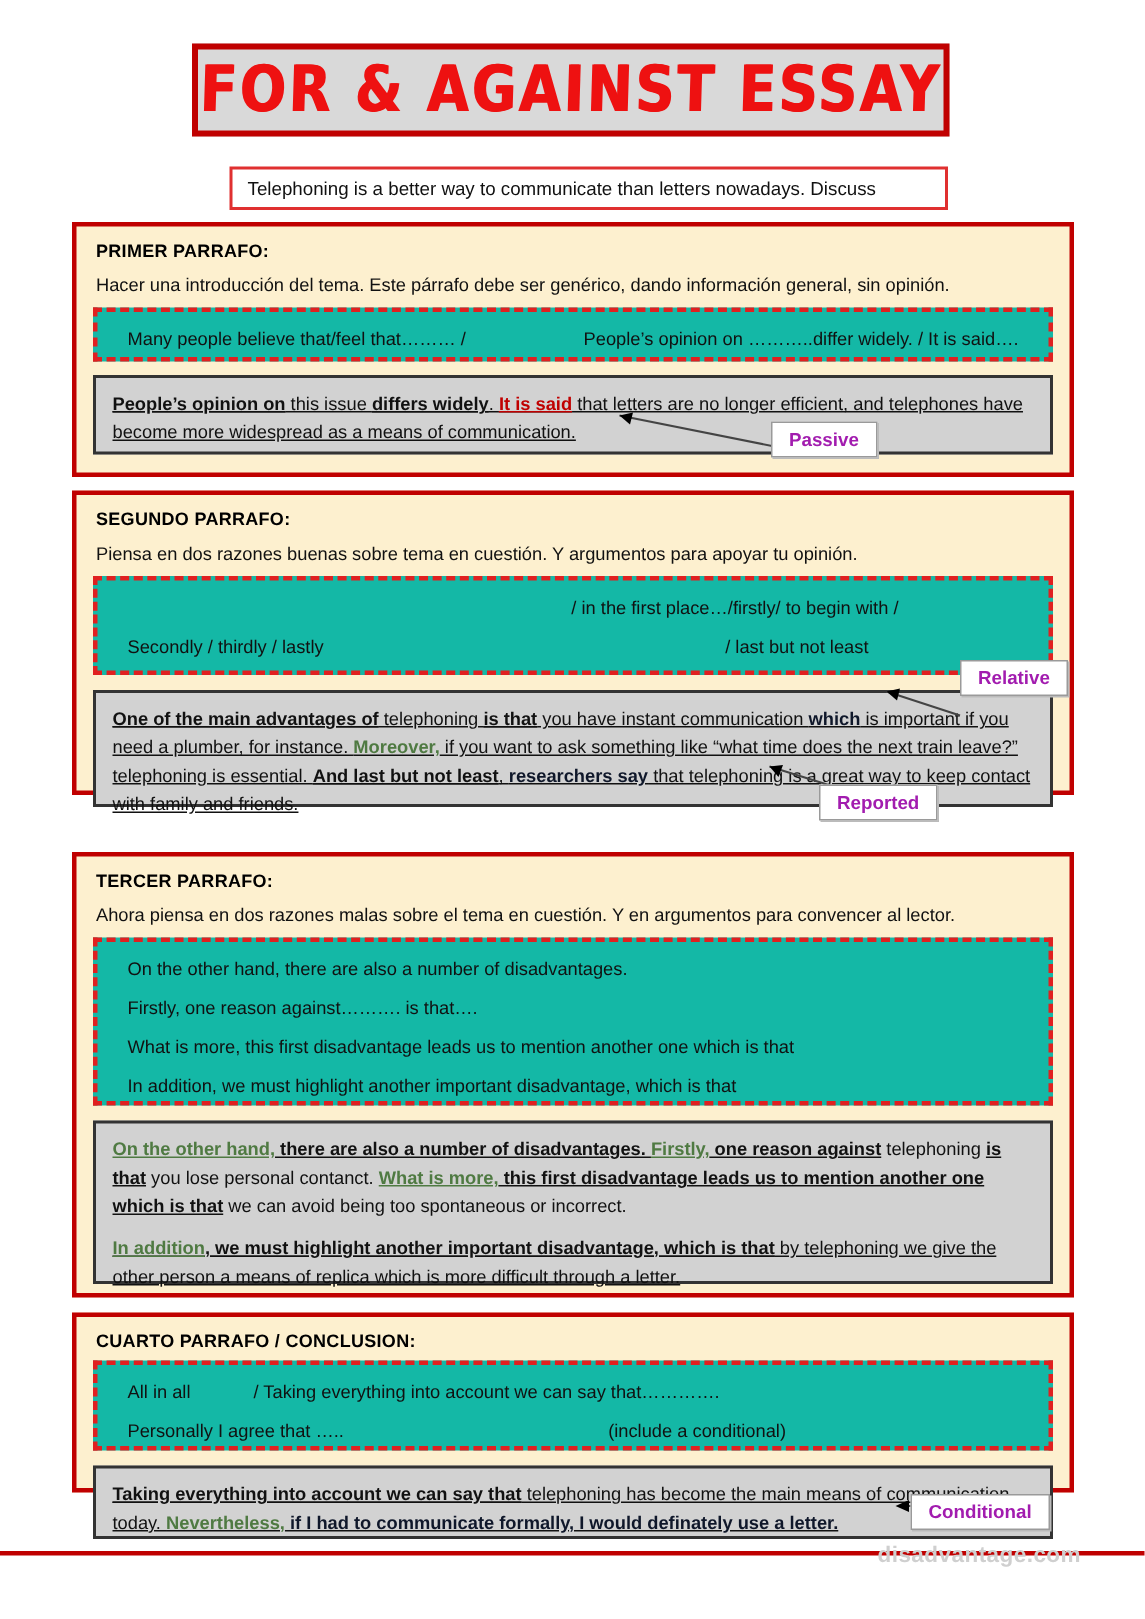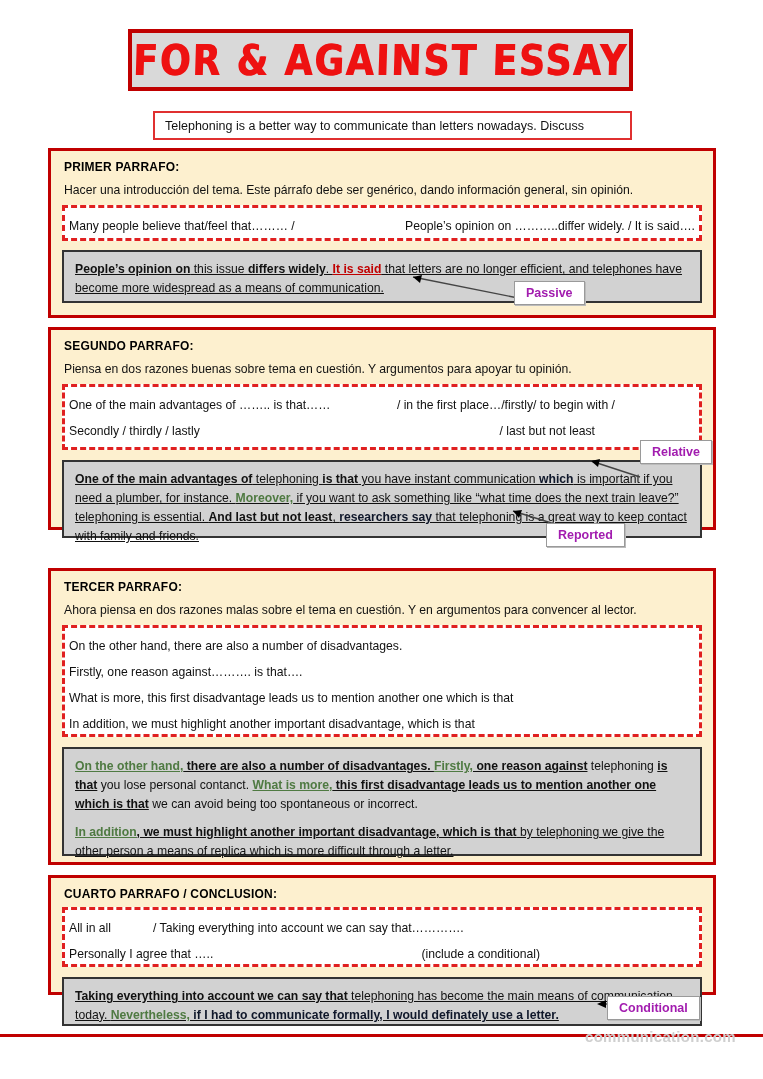--- a/index.html
+++ b/index.html
@@ -48,24 +48,24 @@
   .sec-title{
     font-size:12px;font-weight:700;color:#000;letter-spacing:.2px;
     margin:1px 0 9px 2px;
   }
   .sec-desc{
     font-size:12.2px;color:#111;margin:0 0 7px 2px;line-height:1.25;
   }
 
   
   .dashed-box{
-    background:#ffffff;
+    background:#14b8a6;
     border:3px dashed #e02020;
     box-sizing:border-box;
-    padding:6px 2px;
+    padding:6px 18px;
   }
   .dashed-row{
     font-size:12.2px;color:#111;line-height:1.3;
     padding:5px 2px;
     display:flex;
   }
   .dashed-row .colA{flex:0 0 auto;}
   .dashed-row .colB{margin-left:auto;}
   .dashed-row.single{display:block;}
 
@@ -147,21 +147,20 @@
   <div class="callout" style="left:514px;top:281px;">
     <span>Passive</span>
   </div>
 
   <div class="section" style="top:327px;height:203px;">
     <div class="sec-title">SEGUNDO PARRAFO:</div>
     <div class="sec-desc">Piensa en dos razones buenas sobre tema en cuestión. Y argumentos para apoyar tu opinión.</div>
 
     <div class="dashed-box" style="height:66px;">
       <div class="dashed-row">
-        <span class="colA">One of the main advantages of …….. is that……</span>
         <span class="colB" style="margin-right:80px;">/ in the first place…/firstly/ to begin with /</span>
       </div>
       <div class="dashed-row">
         <span class="colA">Secondly / thirdly / lastly</span>
         <span class="colB" style="margin-right:100px;">/ last but not least</span>
       </div>
     </div>
 
     <div class="gray-box" style="margin-top:10px;height:78px;">
       <p><b class="u">One of the main advantages of</b><span> telephoning </span><b class="u">is that</b><span> you have instant communication </span><span class="red-plain">which</span><span> is important if you need a plumber, for instance. </span><span class="green">Moreover,</span><span> if you want to ask something like “what time does the next train leave?” telephoning is essential. </span><b class="u">And last but not least</b><span>, </span><span class="red-plain">researchers say</span><span> that telephoning is a great way to keep contact with family and friends.</span></p>
@@ -222,15 +221,15 @@
 
   <svg class="arrow-svg" style="left:593px;top:998px;width:62px;height:14px;">
     <line x1="60" y1="6" x2="6" y2="6" stroke="#444" stroke-width="1.4"></line>
     <polygon points="4,6 13,2 13,10" fill="#000"></polygon>
   </svg>
   <div class="callout" style="left:607px;top:996px;">
     <span>Conditional</span>
   </div>
 
   <div class="bottom-rule"></div>
-  <div class="watermark">communication.com</div>
+  <div class="watermark">disadvantage.com</div>
 
 </div>
 
 </body></html>

